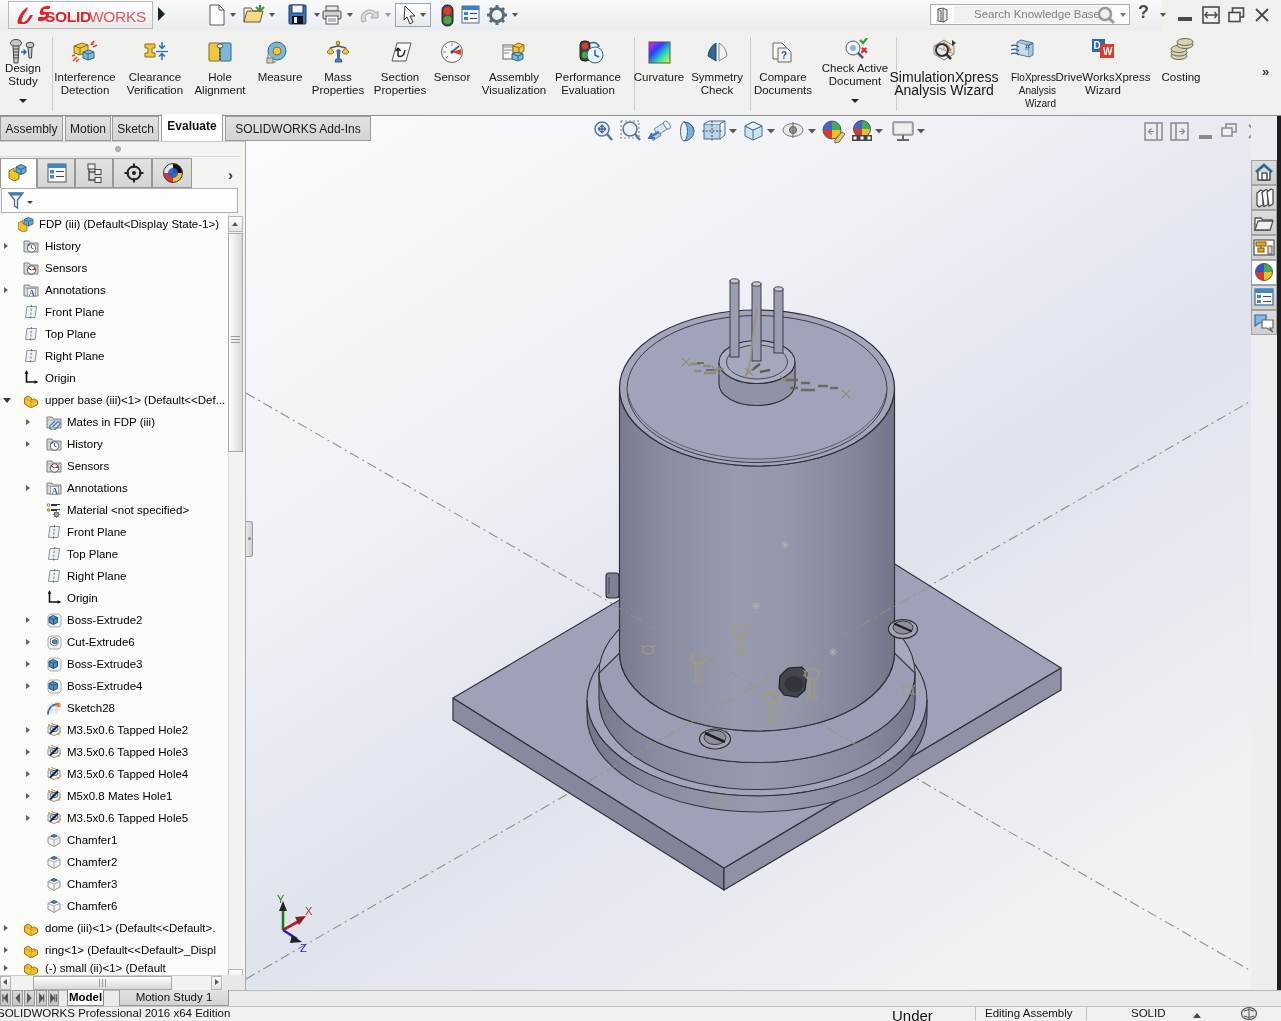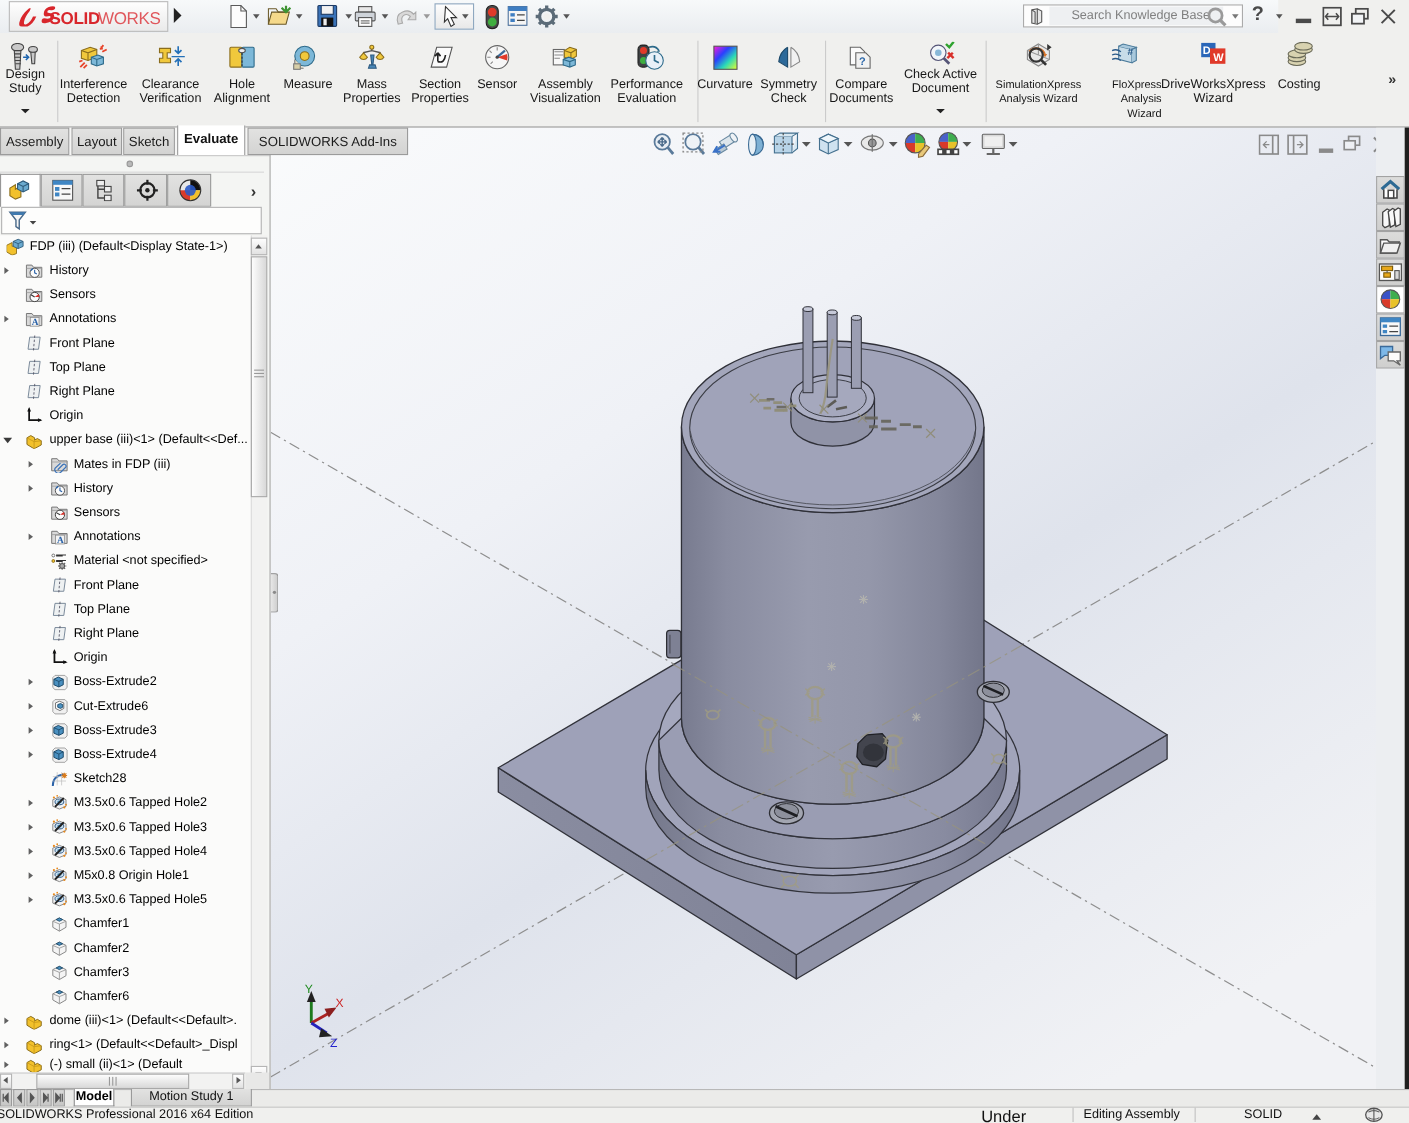--- a/index.html
+++ b/index.html
@@ -250,21 +250,21 @@
  <div class="abs rsep" style="left:896px"></div>
  <svg class="abs" style="left:930px;top:8px" width="30" height="26">
       <path d="M14 2 l10 6 v8 l-10 6 l-10-6 V8 Z" fill="#e8e8e8" stroke="#888"></path>
       <path d="M14 2 v10 l10 4 M14 12 L4 8" fill="none" stroke="#999"></path>
       <path d="M6 9 a8 8 0 0 1 14 3" fill="none" stroke="#d8742a" stroke-width="2"></path>
       <path d="M20 14 l2-3 l-4 0 Z" fill="#d8742a"></path>
       <circle cx="12" cy="12" r="6" fill="none" stroke="#333" stroke-width="2"></circle>
       <line x1="16" y1="16" x2="21" y2="21" stroke="#333" stroke-width="2.5"></line>
       <path d="M22 2 l4 3 l-4 3" fill="#333"></path>
     </svg>
- <div class="abs" style="left:888px;top:41px;width:112px;font-size:10px;line-height:13px;color:#161616;text-align:center;left:888px">SimulationXpress<br>Analysis Wizard</div>
+ <div class="abs" style="left:888px;top:41px;width:112px;font-size:14px;line-height:13px;color:#161616;text-align:center;left:888px">SimulationXpress<br>Analysis Wizard</div>
  <svg class="abs" style="left:1009px;top:8px" width="26" height="26">
       <path d="M8 4 l12 3 v12 l-12-3 Z" fill="#c8dce8" stroke="#4a7a9a"></path>
       <path d="M8 4 l4-2 l12 3 l-4 2 M20 7 l4-2 v12 l-4 2" fill="#a8c8dc" stroke="#4a7a9a"></path>
       <g stroke="#2a5a8a" stroke-width="1.2" fill="none">
         <path d="M2 8 q4-2 8 1 M2 12 q4-2 8 1 M2 16 q4-2 8 1"></path>
       </g>
       <text x="16" y="12" font-size="9" fill="#2a5a8a" font-weight="bold">#</text>
     </svg>
  <div class="abs" style="left:986px;top:41px;width:70px;font-size:10px;line-height:13px;color:#161616;text-align:right;left:986px">FloXpress<br>Analysis<br>Wizard</div>
  <svg class="abs" style="left:1091px;top:8px" width="26" height="26">
@@ -466,21 +466,21 @@
 <line x1="283" y1="930" x2="297" y2="939" stroke="#2222bb" stroke-width="2.6"></line>
 <path d="M302 942 L292 935 L290 943 Z" fill="#222"></path>
 <text x="277" y="903" font-size="11" fill="#1d8a1d" font-family="Liberation Sans">Y</text>
 <text x="305" y="915" font-size="11" fill="#cc2222" font-family="Liberation Sans">X</text>
 <text x="300" y="952" font-size="11" fill="#2222cc" font-family="Liberation Sans">Z</text>
 </g>
 </svg>
 
 <div class="abs" style="left:0;top:116px;width:246px;height:25px;background:#f6f6f5"></div>
 <div class="abs ctab" style="left:0;width:63px">Assembly</div>
-<div class="abs ctab" style="left:65px;width:46px">Layout</div>
+<div class="abs ctab" style="left:65px;width:46px">Motion</div>
 <div class="abs ctab" style="left:112px;width:47px">Sketch</div>
 <div class="abs" style="left:161px;top:114px;width:62px;height:27px;background:#fff;border:1px solid #9b9b9b;border-top:none;border-bottom:none;box-sizing:border-box;line-height:25px;font-size:12px;font-weight:bold;text-align:center;color:#111">Evaluate</div>
 <div class="abs ctab" style="left:225px;width:146px">SOLIDWORKS Add-Ins</div>
 
 <svg class="abs" style="left:590px;top:119px" width="340" height="26" viewBox="0 0 340 26">
 <g fill="none" stroke="#5a7a9a" stroke-width="1.6">
  <circle cx="12" cy="10" r="7" fill="#e8eef4"></circle>
       <line x1="17" y1="15" x2="22" y2="21" stroke-width="2.5"></line>
  <g stroke-width="1.3" stroke="#4a6a8a">
         <path d="M12 6 v8 M8 10 h8 M12 6 l-1.7 2 M12 6 l1.7 2 M12 14 l-1.7-2 M12 14 l1.7-2 M8 10 l2-1.7 M8 10 l2 1.7 M16 10 l-2-1.7 M16 10 l-2 1.7"></path>
@@ -699,21 +699,21 @@
     <circle cx="11" cy="11" r="9.5" fill="none" stroke="#333"></circle>
   </svg>
 <div class="abs" style="left:228px;top:166px;font-size:15px;font-weight:bold;color:#333">›</div>
 <div class="abs" style="left:1px;top:188px;width:237px;height:25px;background:#fdfdfc;border:1px solid #b2b2b2;box-sizing:border-box"></div>
 <svg class="abs" style="left:7px;top:191px" width="20" height="20">
     <path d="M2 2 h14 l-5.5 7 v8 l-3-2 v-6 Z" fill="#f6f6f6" stroke="#4a6a8a" stroke-width="1.3"></path>
     <path d="M2 2 h14 l-2 2.5 H4 Z" fill="#3f7ab0"></path>
   </svg>
 <div class="abs" style="left:27px;top:201px;width:0;height:0;border-left:3px solid transparent;border-right:3px solid transparent;border-top:3.5px solid #444"></div>
 <div class="abs" style="left:0;top:214px;width:228px;height:761px;background:#fbfbfa;overflow:hidden">
-<div class="tr" style="left:4px;top:-1px;width:228px">
+<div class="tr" style="left:16px;top:-1px;width:228px">
       <svg class="ti" style="left:2px" width="17" height="16">
         <use href="#asm"></use>
       </svg>
       <span style="position:absolute;left:23px;top:0">FDP (iii)  (Default&lt;Display State-1&gt;)</span>
     </div>
 <div class="tr" style="left:0;top:21px;width:228px">
       <span class="tw" style="left:4px"></span>
       <svg class="ti" style="left:23px" width="17" height="16">
         <use href="#foldclock"></use>
       </svg>
@@ -873,21 +873,21 @@
       <svg class="ti" style="left:46px" width="17" height="16">
         <use href="#thole"></use>
       </svg>
       <span style="position:absolute;left:67px;top:0">M3.5x0.6 Tapped Hole4</span>
     </div>
 <div class="tr" style="left:0;top:571px;width:228px">
       <span class="tw" style="left:26px"></span>
       <svg class="ti" style="left:46px" width="17" height="16">
         <use href="#thole"></use>
       </svg>
-      <span style="position:absolute;left:67px;top:0">M5x0.8 Origin Hole1</span>
+      <span style="position:absolute;left:67px;top:0">M5x0.8 Mates Hole1</span>
     </div>
 <div class="tr" style="left:0;top:593px;width:228px">
       <span class="tw" style="left:26px"></span>
       <svg class="ti" style="left:46px" width="17" height="16">
         <use href="#thole"></use>
       </svg>
       <span style="position:absolute;left:67px;top:0">M3.5x0.6 Tapped Hole5</span>
     </div>
 <div class="tr" style="left:0;top:615px;width:228px">
       <svg class="ti" style="left:46px" width="17" height="16">

